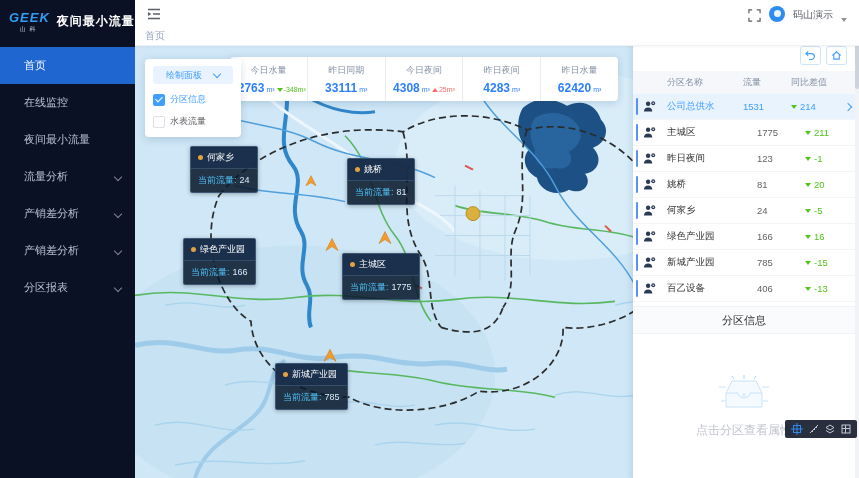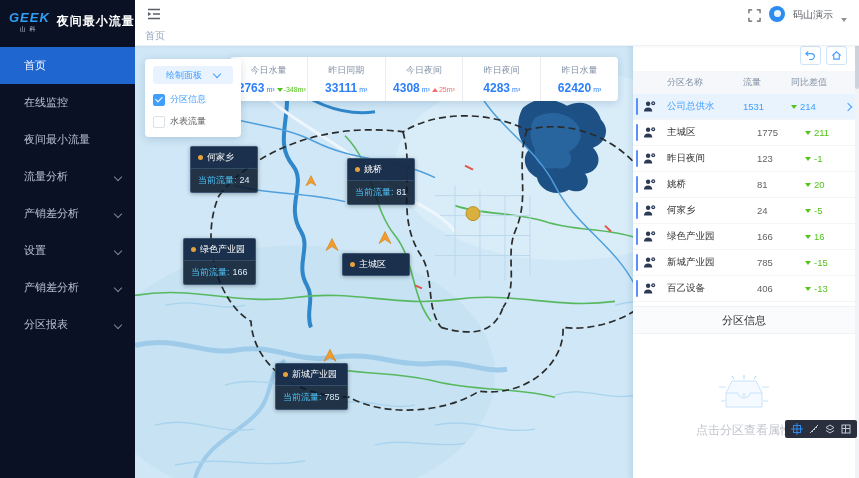--- a/index.html
+++ b/index.html
@@ -137,24 +137,20 @@
       <div class="menu-item">
         <span class="menu-label">流量分析</span>
         <span class="menu-chevron"></span>
       </div>
 
       <div class="menu-item">
         <span class="menu-label">产销差分析</span>
         <span class="menu-chevron"></span>
       </div>
 
-      <div class="menu-item">
-        <span class="menu-label">设置</span>
-        <span class="menu-chevron"></span>
-      </div>
 
       <div class="menu-item">
         <span class="menu-label">产销差分析</span>
         <span class="menu-chevron"></span>
       </div>
 
       <div class="menu-item">
         <span class="menu-label">分区报表</span>
         <span class="menu-chevron"></span>
       </div>
@@ -361,20 +357,23 @@
           </div>
           <div class="map-label-value">
             <span>当前流量:</span><b>166</b>
           </div>
         </div>
 
         <div class="map-label" style="left: 207px; top: 207px;">
           <div class="map-label-title">
             <span class="map-label-dot"></span>
             <span>主城区</span>
+          </div>
+          <div class="map-label-value">
+            <span>当前流量:</span><b>1775</b>
           </div>
         </div>
 
         <div class="map-label" style="left: 140px; top: 317px;">
           <div class="map-label-title">
             <span class="map-label-dot"></span>
             <span>新城产业园</span>
           </div>
           <div class="map-label-value">
             <span>当前流量:</span><b>785</b>

